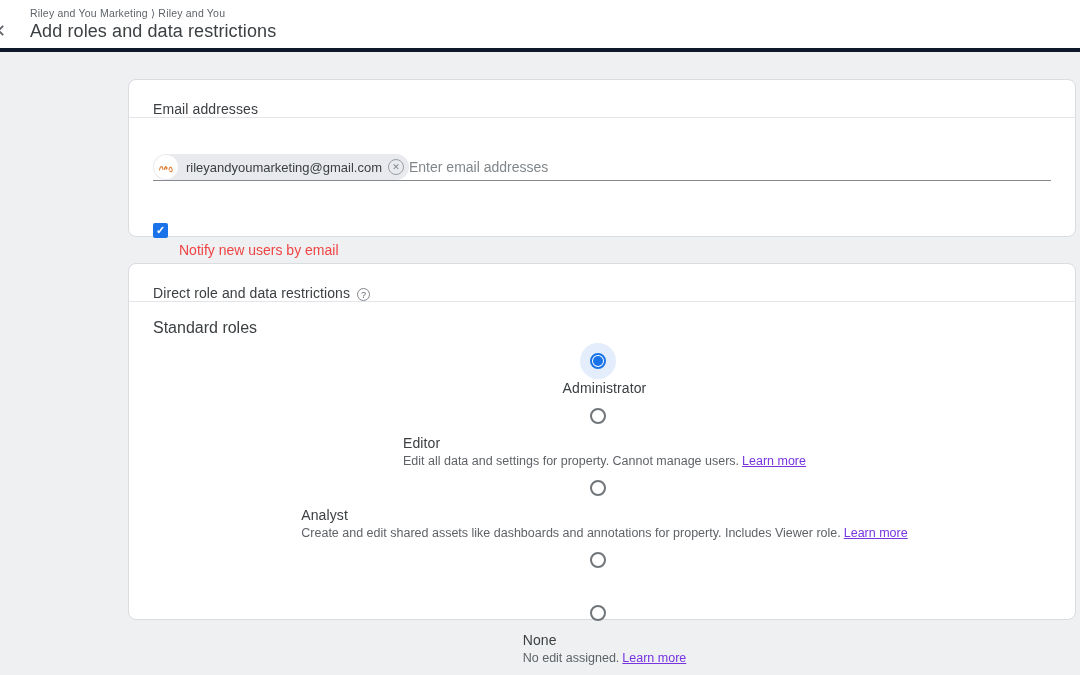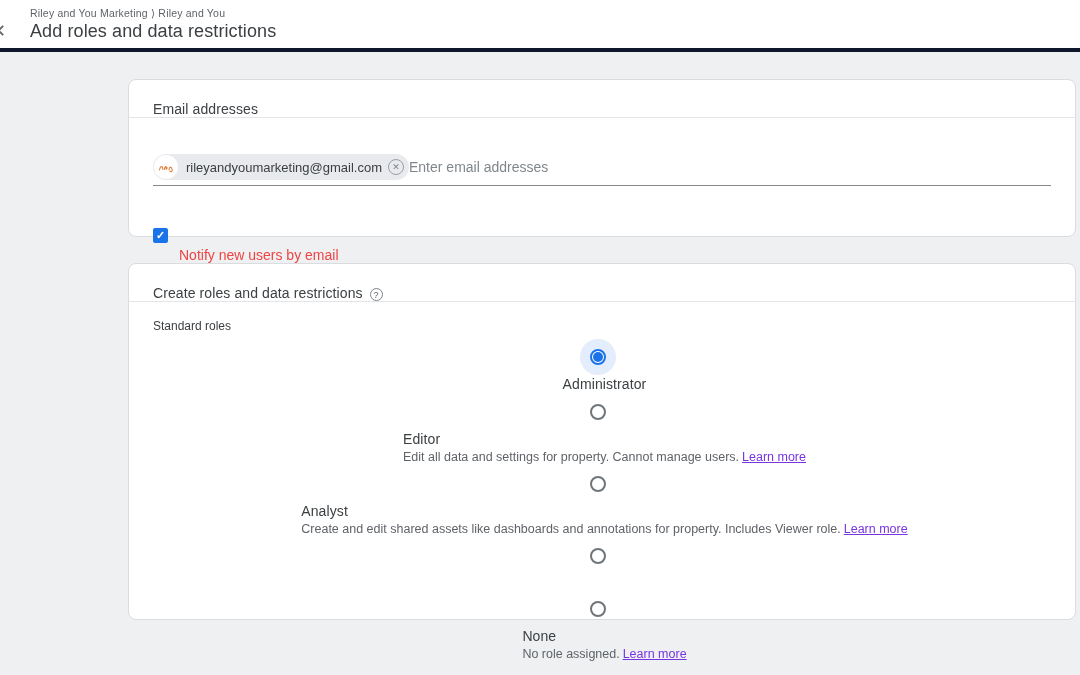--- a/index.html
+++ b/index.html
@@ -74,21 +74,20 @@
     margin-left: 7px;
     cursor: pointer;
   }
 
   
   .email-body { padding: 0 24px; }
   .email-input-row {
     display: flex;
     align-items: center;
     padding-top: 36px;
-    padding-bottom: 5px;
     border-bottom: 1px solid #85898d;
   }
   .chip {
     display: inline-flex;
     align-items: center;
     height: 26px;
     background: #e8eaed;
     border-radius: 13px;
     padding-right: 5px;
     cursor: default;
@@ -143,21 +142,21 @@
     flex: none;
   }
   .checkbox .check-glyph { opacity: 0; font-size: 11px; color: #fff; font-weight: bold; }
   .checkbox.checked { background: #1a73e8; border-color: #1a73e8; }
   .checkbox.checked .check-glyph { opacity: 1; }
   .notify-label { font-size: 14px; color: #ef4444; margin-top: 40px; }
 
   
   .roles-body { padding: 0 24px 0 15px; }
   .section-label {
-    font-size: 12px;
+    font-size: 16px;
     color: #3c4043;
     margin: 17px 0 6px 9px;
   }
   .role-row {
     display: flex;
     align-items: center;
     min-height: 53px;
     cursor: pointer;
     flex-direction: column;
   }
@@ -239,21 +238,21 @@
         <span class="checkbox checked">
           <span class="check-glyph">✓</span>
         </span>
         <span class="notify-label">Notify new users by email</span>
       </label>
     </div>
   </section>
 
   <section class="card roles-card">
     <div class="card-header">
-      <span>Create roles and data restrictions</span>
+      <span>Direct role and data restrictions</span>
       <span class="help-icon">?</span>
     </div>
     <div class="roles-body">
       <div class="section-label">Standard roles</div>
 
       <div class="role-row selected">
         <div class="radio-wrap">
           <span class="radio">
               <span class="radio-dot"></span>
             </span>
@@ -296,20 +295,20 @@
       </div>
 
       <div class="role-row">
         <div class="radio-wrap">
           <span class="radio">
               <span class="radio-dot"></span>
             </span>
         </div>
         <div class="role-text">
           <div class="role-name">None</div>
-          <div class="role-desc"><span>No role assigned.</span><a class="learn-more">Learn more</a></div>
+          <div class="role-desc"><span>No edit assigned.</span><a class="learn-more">Learn more</a></div>
         </div>
       </div>
 
     </div>
   </section>
 
 </div>
 
 </body></html>

